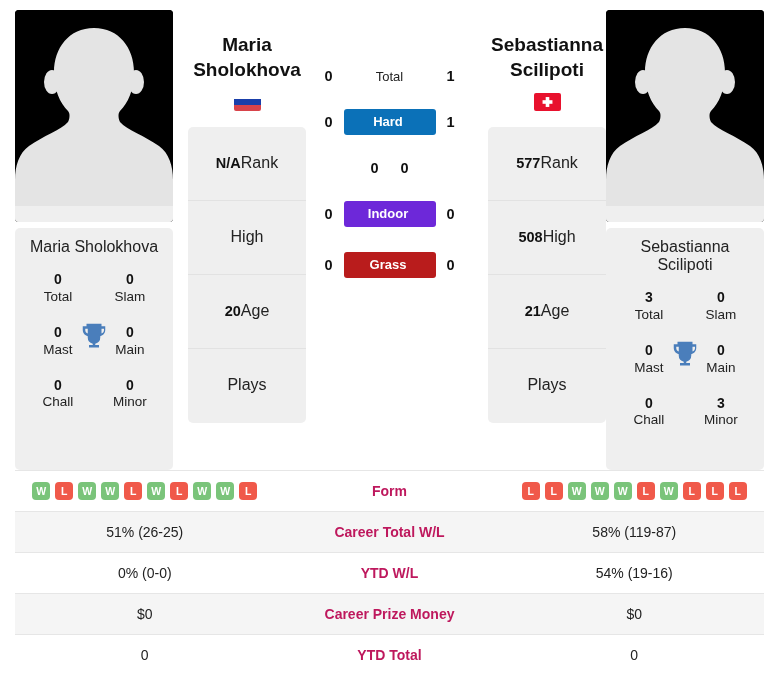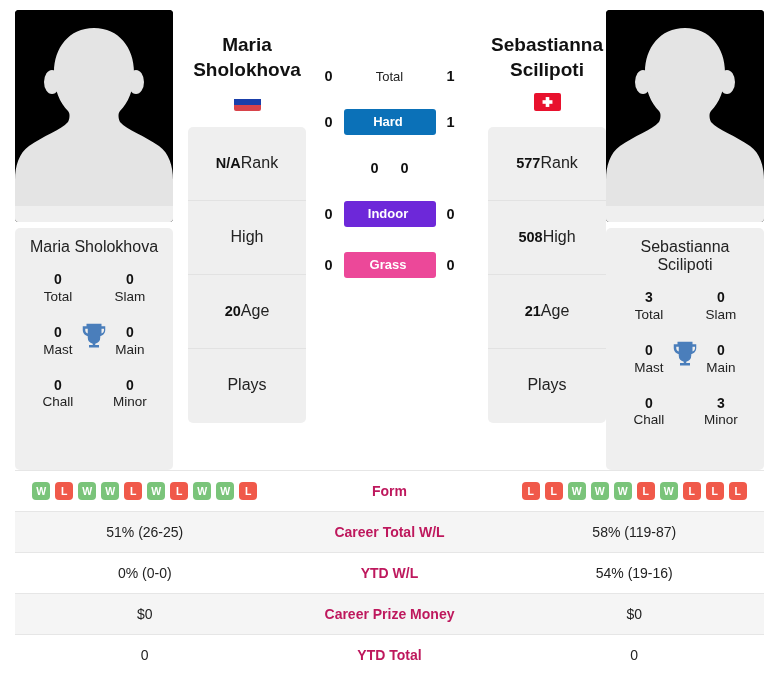--- a/index.html
+++ b/index.html
@@ -292,21 +292,21 @@
         <div class="h2h-score">0</div>
         <div class="h2h-mid">
           <span class="surf-badge" id="badge-indoor" style="background: #6d28d9;">Indoor</span>
         </div>
         <div class="h2h-score">0</div>
       </div>
 
       <div class="h2h-row">
         <div class="h2h-score">0</div>
         <div class="h2h-mid">
-          <span class="surf-badge" id="badge-grass" style="background: #ec4899;">Grass</span>
+          <span class="surf-badge" id="badge-grass" style="background: #b91c1c;">Grass</span>
         </div>
         <div class="h2h-score">0</div>
       </div>
     </div>
 
     <div class="info-col">
       <div class="pname">
         <span>Sebastianna</span><br>
         <span>Scilipoti</span>
       </div>

